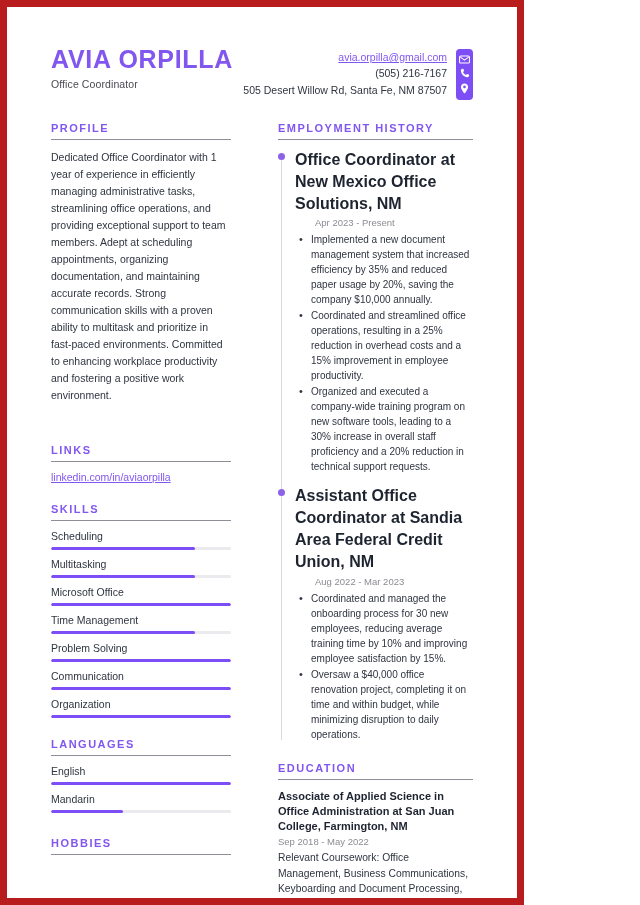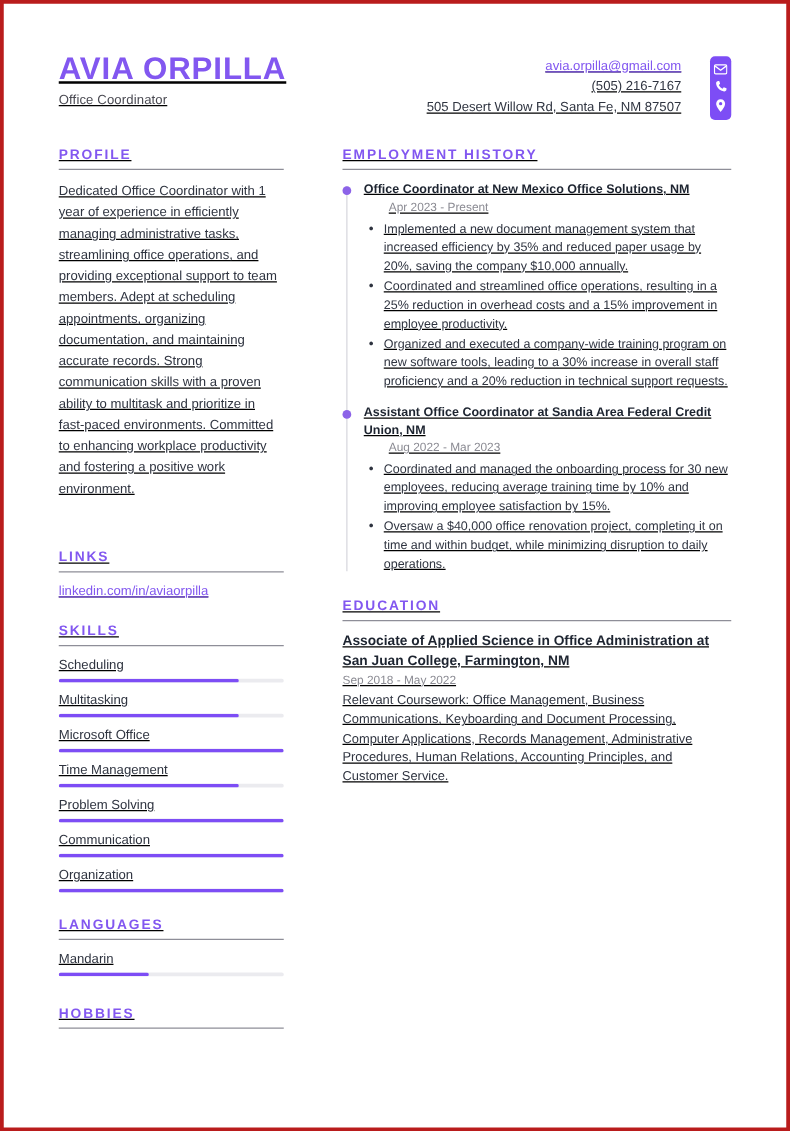--- a/index.html
+++ b/index.html
@@ -6,26 +6,25 @@
 
   html, body {
     width: 640px;
     height: 905px;
     background: #ffffff;
     font-family: "Liberation Sans", sans-serif;
   }
 
   #page {
     position: relative;
-    width: 632px;
+    width: 524px;
     height: 905px;
     background: #ffffff;
-    border: 3px solid #b91c1c;
+    border: 7px solid #b91c1c;
     overflow: hidden;
-    text-decoration: underline;
   }
 
   
   .header {
     display: flex;
     justify-content: space-between;
     align-items: flex-start;
     padding: 36px 44px 0 44px;
   }
   .name-block { padding-top: 2px; }
@@ -39,21 +38,21 @@
   .job-title {
     color: #4a4a52;
     font-size: 10.5px;
     margin-top: 4px;
     letter-spacing: 0.1px;
   }
 
   .contact-wrap {
     display: flex;
     align-items: flex-start;
-    gap: 23px;
+    gap: 9px;
     padding-top: 6px;
   }
   .contact-lines {
     text-align: right;
     font-size: 10.5px;
     color: #2f3440;
     line-height: 1.55;
   }
   .contact-lines .email {
     color: #8257f0;
@@ -148,21 +147,21 @@
   .job-dot {
     position: absolute;
     left: -17px;
     top: 4px;
     width: 7px;
     height: 7px;
     border-radius: 50%;
     background: #8c63e8;
   }
   .job-title-line {
-    font-size: 10px;
+    font-size: 16px;
     font-weight: bold;
     color: #1d2430;
     line-height: 1.38;
   }
   .job-dates {
     font-size: 9.5px;
     color: #8b8b93;
     margin-top: 2px;
     margin-bottom: 4px;
     margin-left: 20px;
@@ -317,20 +316,26 @@
             </div>
           </div>
         </div>
       </div>
 
       <div class="section">
         <div class="sec-head">LANGUAGES</div>
         <div class="sec-rule"></div>
         <div>
           <div class="bar-row">
+            <div class="bar-label">English</div>
+            <div class="bar-track">
+              <div class="bar-fill" style="width: 100%;"></div>
+            </div>
+          </div>
+          <div class="bar-row">
             <div class="bar-label">Mandarin</div>
             <div class="bar-track">
               <div class="bar-fill" style="width: 40%;"></div>
             </div>
           </div>
         </div>
       </div>
 
       <div class="section hobbies-section">
         <div class="sec-head">HOBBIES</div>

